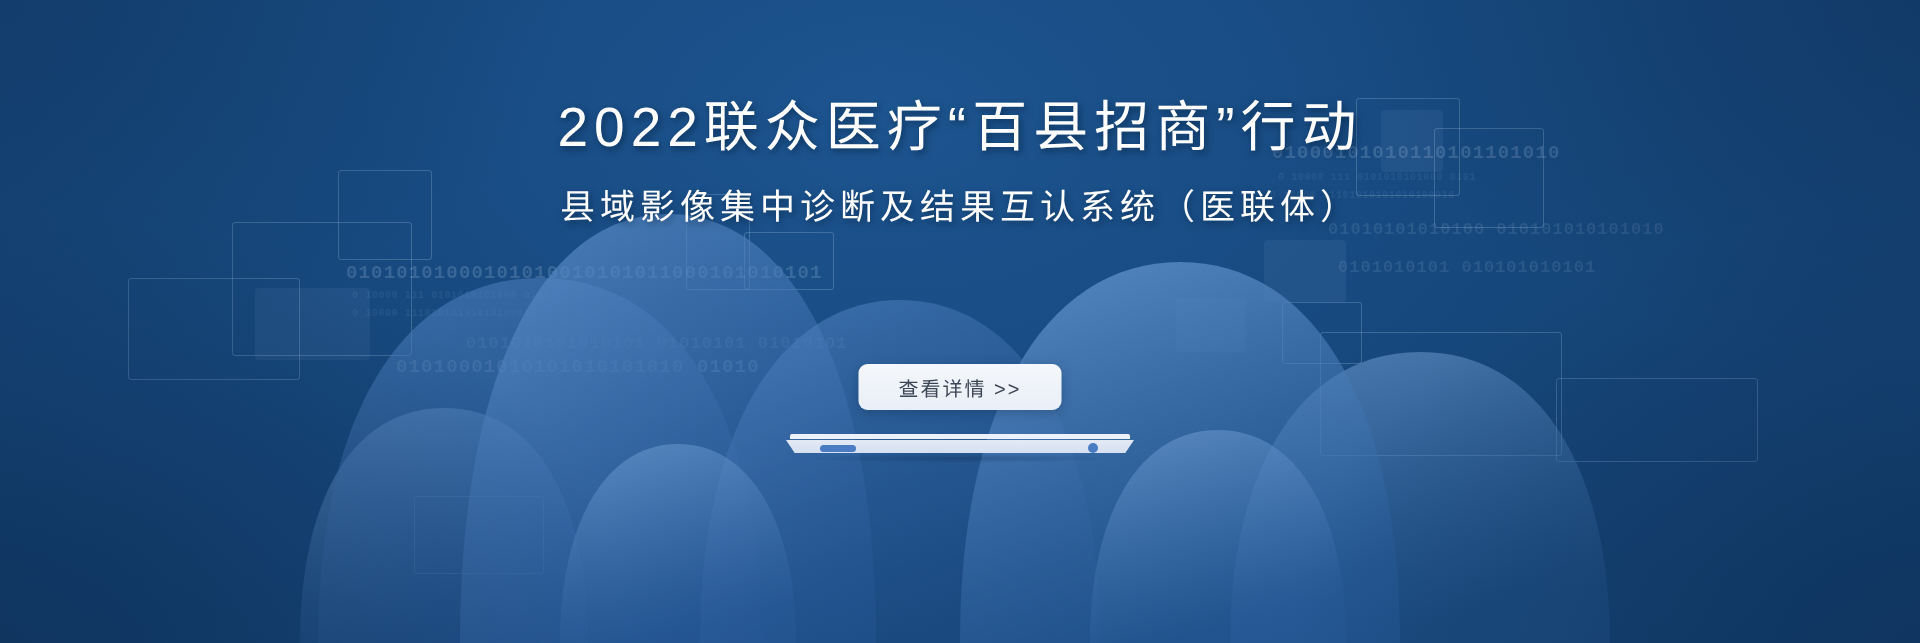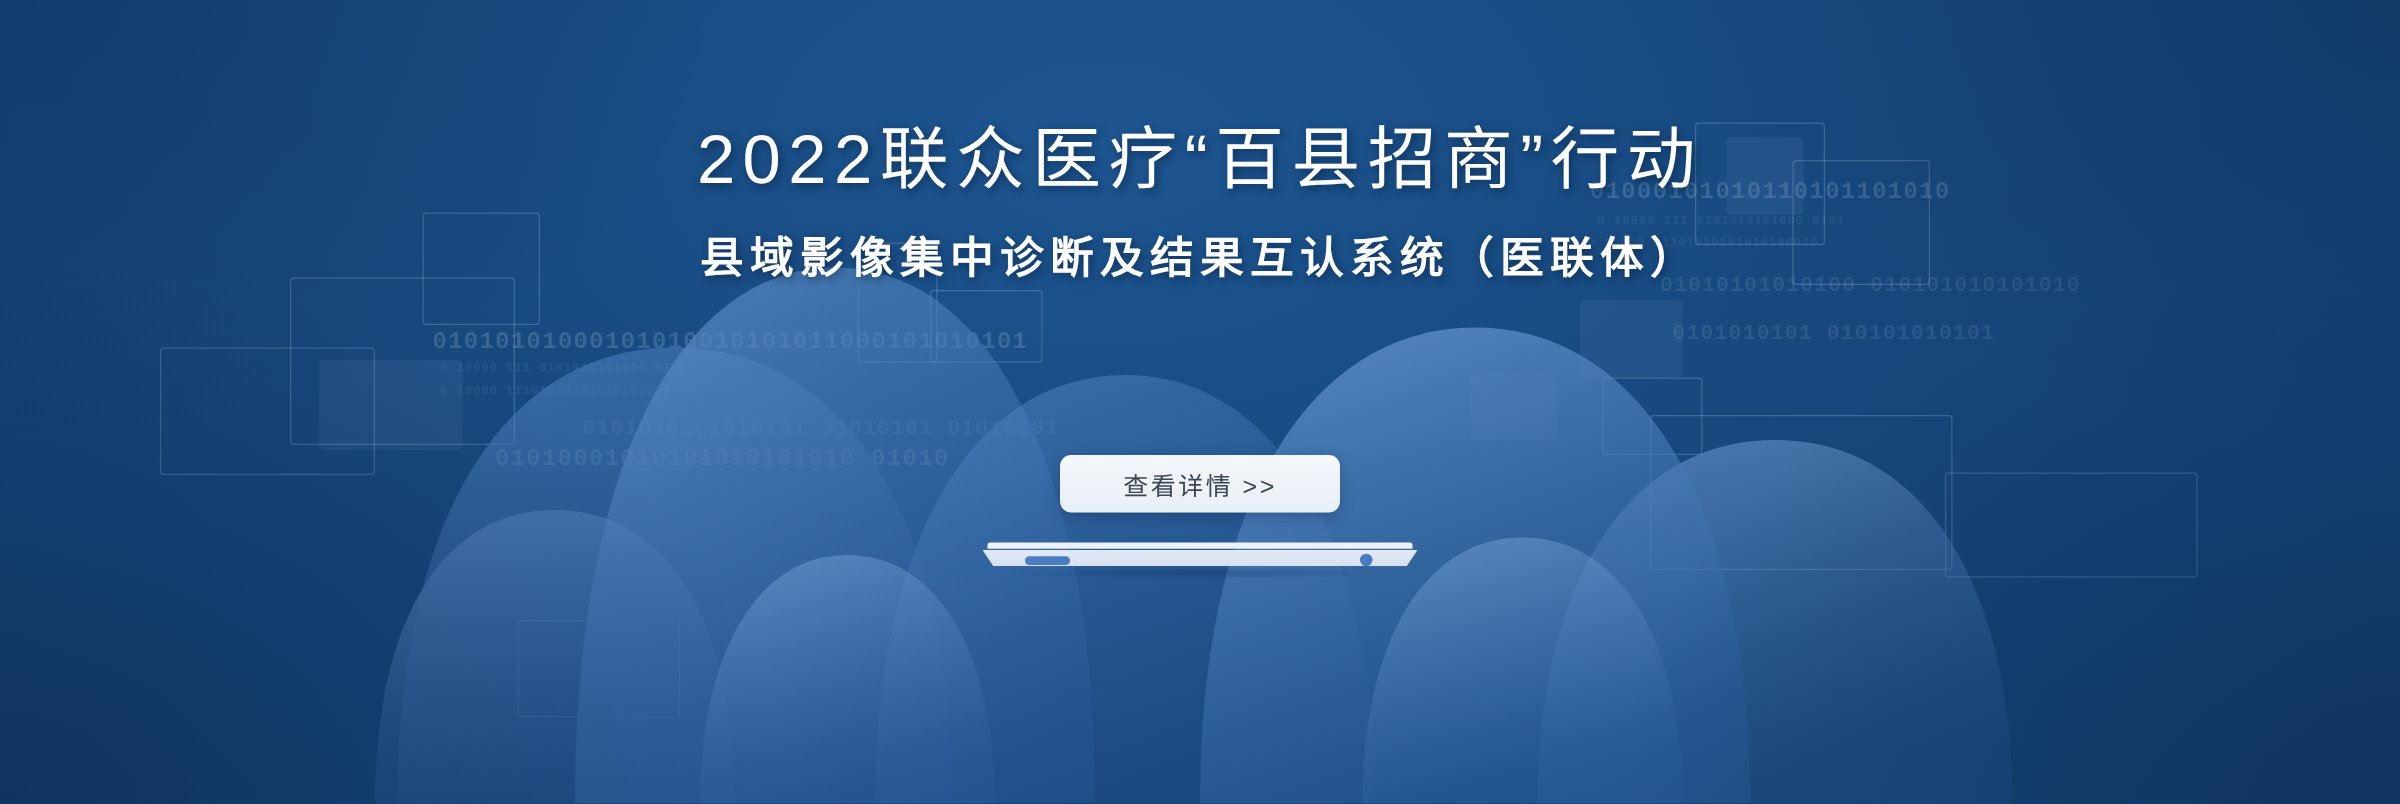--- a/index.html
+++ b/index.html
@@ -83,35 +83,35 @@
     color: #ffffff;
     letter-spacing: 6px;
     text-shadow: 2px 3px 7px rgba(4,24,50,0.55);
     white-space: nowrap;
   }
   .sub-title {
     margin: 0;
     padding-top: 34px;
     font-size: 35px;
     line-height: 1.0;
-    font-weight: 700;
+    font-weight: 400;
     color: #ffffff;
     letter-spacing: 5px;
     text-shadow: 2px 3px 7px rgba(4,24,50,0.50);
     white-space: nowrap;
   }
 
   
   .cta {
     position: absolute;
     left: 50%;
     top: 364px;
     transform: translateX(-50%);
     z-index: 25;
-    width: 224px;
+    width: 203px;
     height: 46px;
     display: flex;
     align-items: center;
     justify-content: center;
     border: none;
     border-radius: 9px;
     background: linear-gradient(180deg, #f4f7fb 0%, #e9eff7 100%);
     box-shadow: 0 3px 12px rgba(6,28,58,0.28);
     color: #3c4654;
     font-family: "Liberation Sans", "DejaVu Sans", sans-serif;

